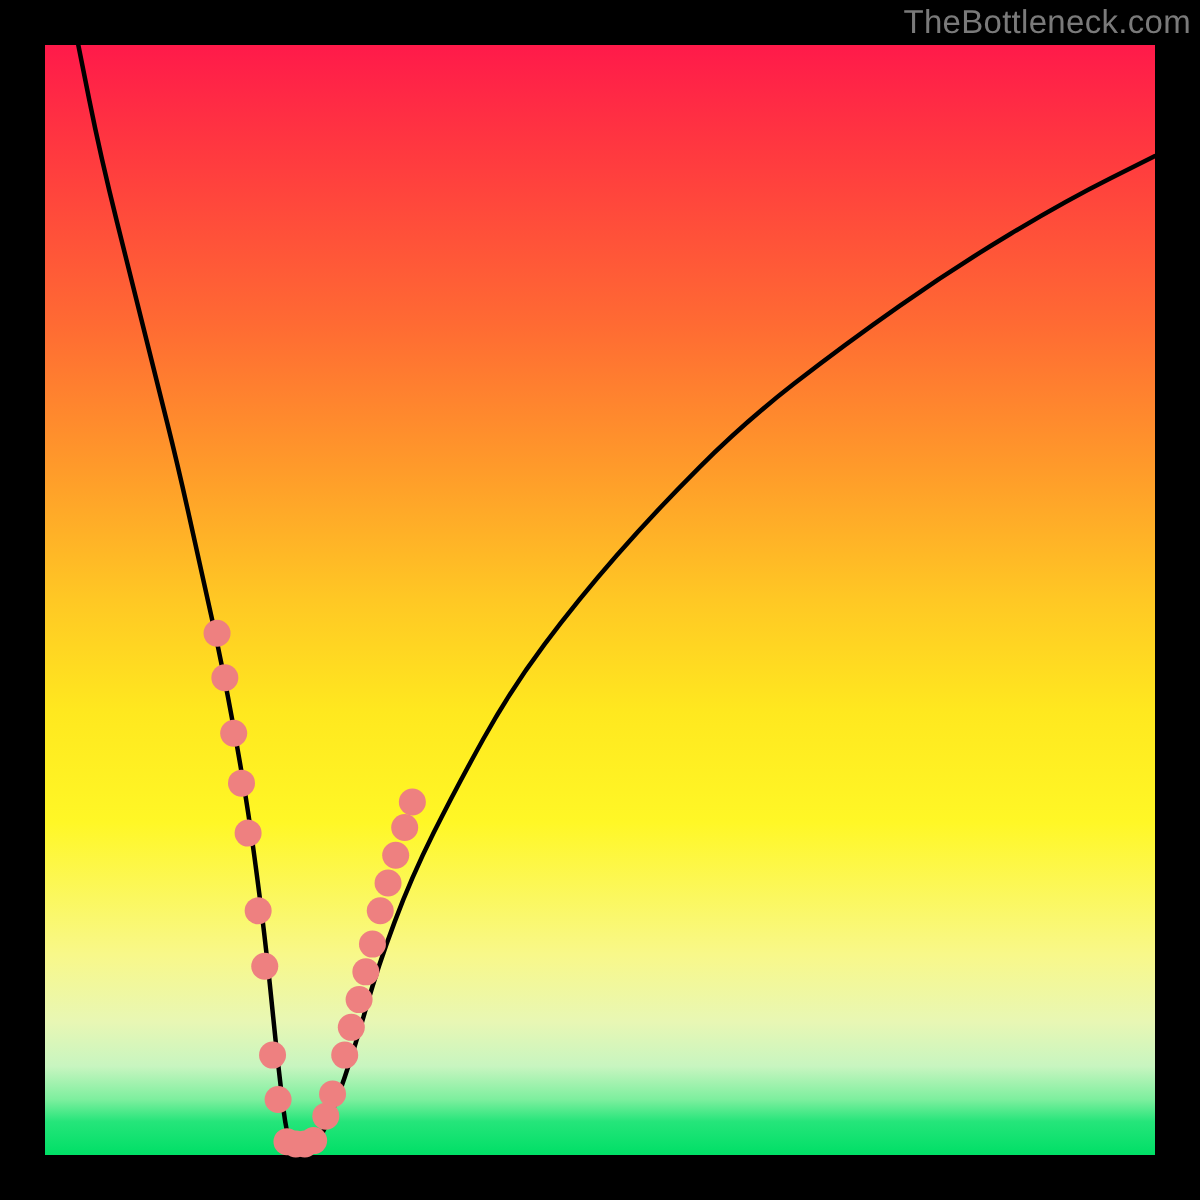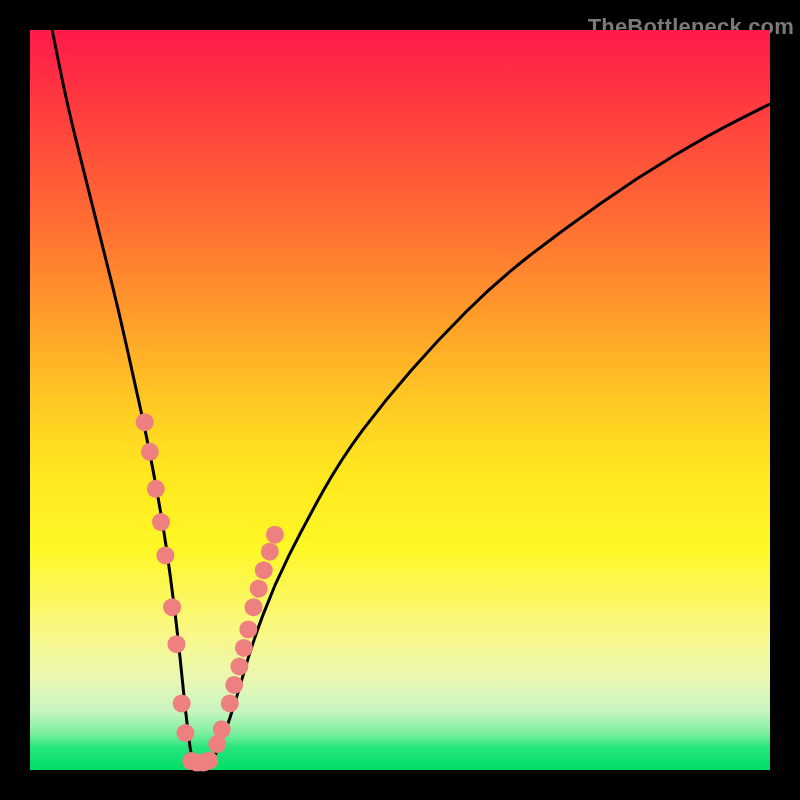--- a/index.html
+++ b/index.html
@@ -37,26 +37,26 @@
       #f8f88a 82%,
       #e8f7b4 88%,
       #c8f5c0 92%,
       #7def9e 95%,
       #25e57a 97%,
       #00df66 100%
     );
   }
   .watermark {
     position: absolute;
-    top: 14px;
+    top: 2px;
     right: 6px;
     color: #7a7a7a;
     font-size: 22px;
     letter-spacing: 0.2px;
-    font-weight: 700;
+    font-weight: 400;
     user-select: none;
   }
   svg.curve {
     position: absolute;
     left: 0;
     top: 0;
     width: 740px;
     height: 740px;
     overflow: visible;
   }

